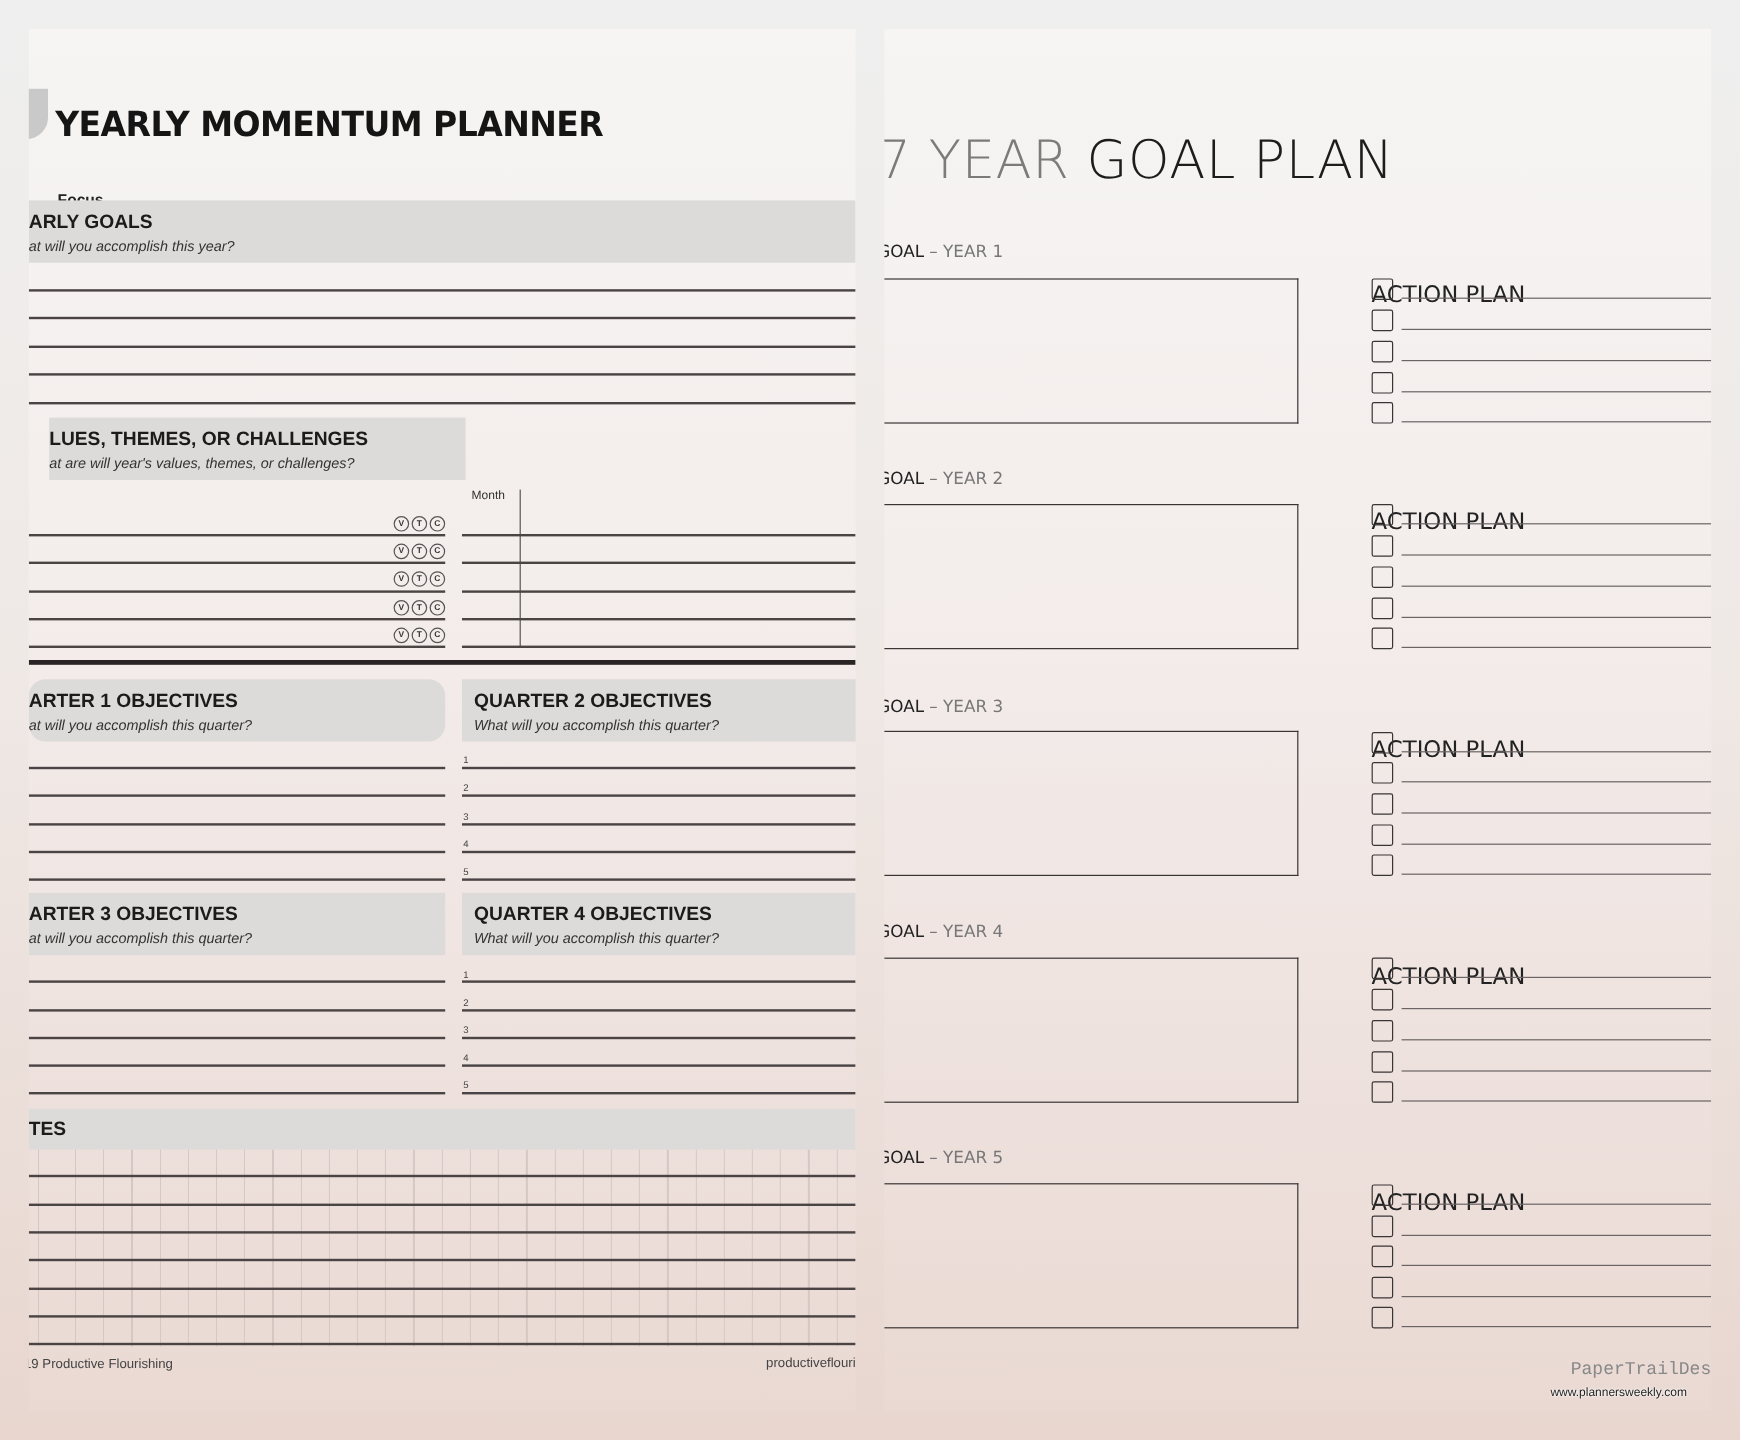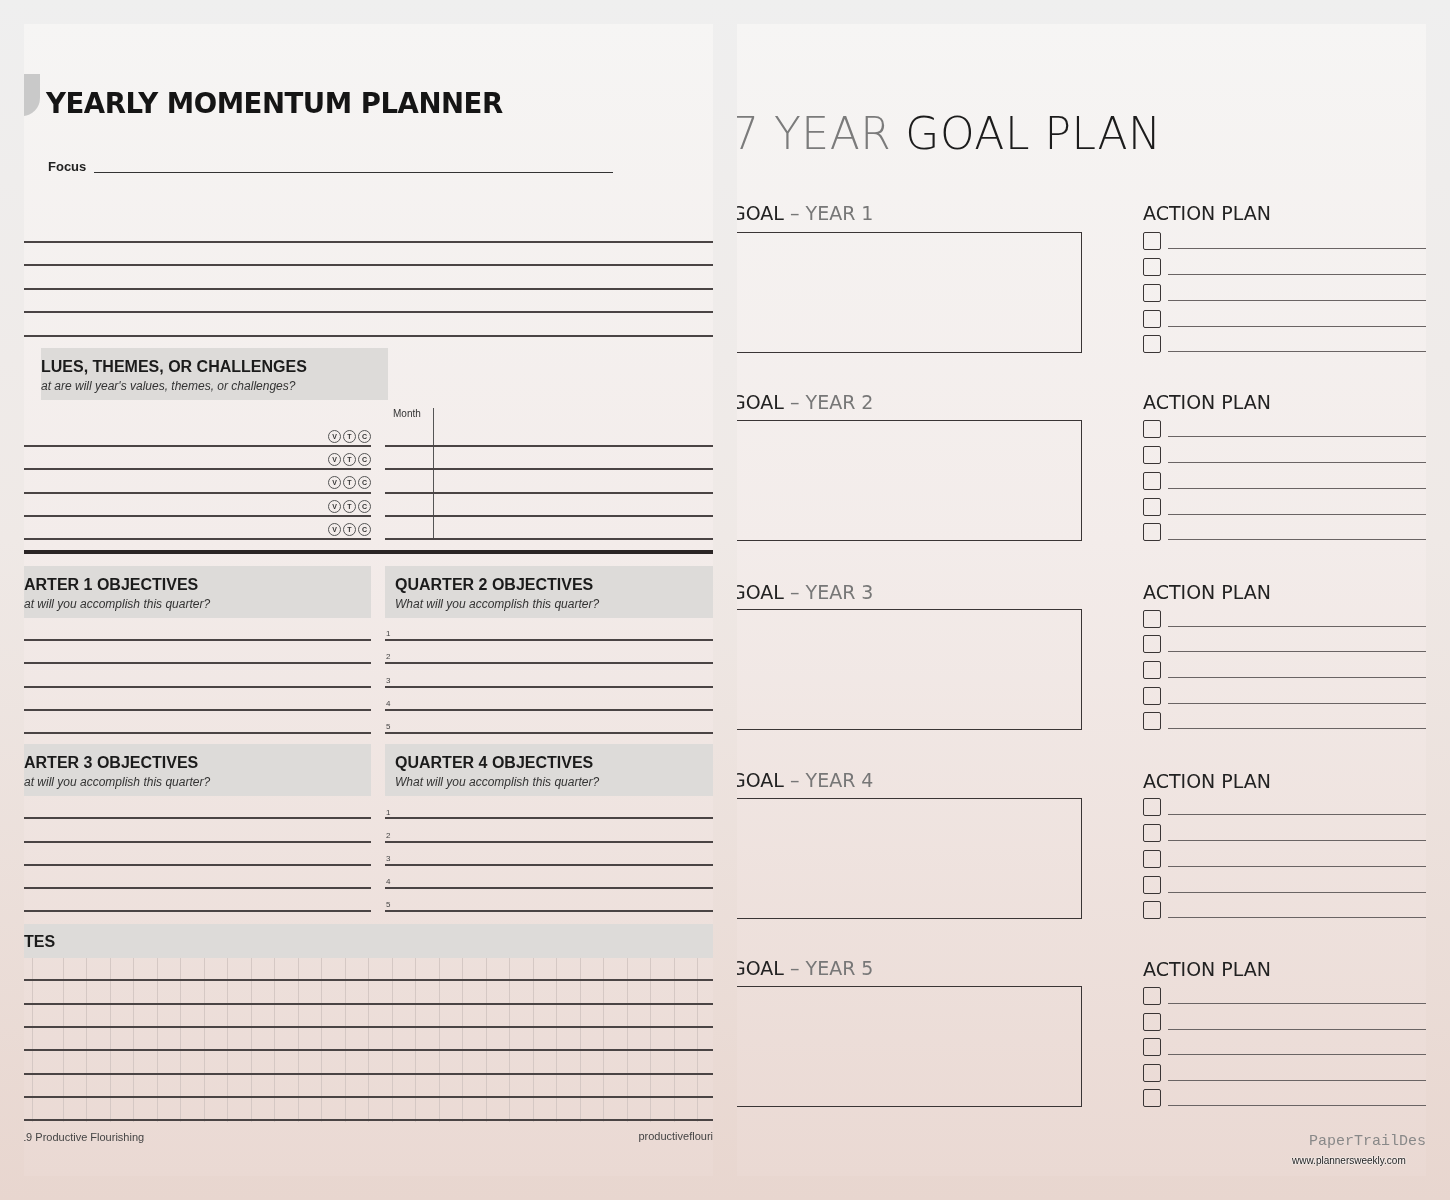--- a/index.html
+++ b/index.html
@@ -61,42 +61,46 @@
       background-image: repeating-linear-gradient(90deg, transparent 0 22.5px, #d5c8c4 22.5px 23.5px);
       background-position:16px 0;
     }
     .lp-footer-left { position:absolute; left:-4px; top:1107px; font-size:11px; color:#444; white-space:nowrap; }
     .lp-footer-right { position:absolute; right:0; top:1106px; font-size:11px; color:#444; white-space:nowrap; }
 
     
     .rp-title { position:absolute; left:-6px; top:84px; font-size:44px; white-space:nowrap; letter-spacing:0.5px; font-family:"DejaVu Sans", sans-serif; font-weight:200; }
     .rp-title .light { color:#7b7b7b; }
     .rp-title .dark { color:#1c1c1c; margin-left:14px; }
-    .goal-head { position:absolute; left:-6px; font-size:19px; color:#222; white-space:nowrap; font-family:"DejaVu Sans", sans-serif; }
+    .goal-head { position:absolute; left:-6px; font-size:14px; color:#222; white-space:nowrap; font-family:"DejaVu Sans", sans-serif; }
     .goal-head .yr { color:#777; }
     .goal-box { position:absolute; left:-4px; width:348px; height:119px; border:1.5px solid #3a3535; border-left:none; }
-    .ap-head { position:absolute; left:406px; font-size:19px; color:#222; white-space:nowrap; font-family:"DejaVu Sans", sans-serif; }
+    .ap-head { position:absolute; left:406px; font-size:19px; color:#222; white-space:nowrap; font-family:"DejaVu Sans", sans-serif;margin-top:33px; }
     .ap-row { position:absolute; left:406px; width:283px; height:20px; }
     .ap-row .cb { position:absolute; left:0; top:0; width:16px; height:16px; border:1.5px solid #3a3535; border-radius:2px; }
     .ap-row .line { position:absolute; left:25px; right:0; top:16px; border-top:1.5px solid #6a6464; }
     .rp-brand { position:absolute; right:0; top:1109px; font-size:15px; color:#888; white-space:nowrap; font-family:Liberation Mono, monospace; }
     .watermark {
       position:absolute; left:1292px; top:1155px; font-size:10px; color:#222; white-space:nowrap;
       text-shadow: 0 0 2px #fff, 0 0 2px #fff;
     }
   </style>
 </head>
 <body>
 
 <div id="left-page" class="page">
   <div class="lp-logo"></div>
   <div class="lp-title">YEARLY MOMENTUM PLANNER</div>
   <div class="lp-focus-label">Focus</div>
   <div class="lp-focus-line"></div>
 
+  <div class="sec-head" style="left:0; top:143px; width:689px; height:52px;">
+    <div class="h">ARLY GOALS</div>
+    <div class="s">at will you accomplish this year?</div>
+  </div>
   <div class="lines" style="left:0; top:0; width:689px;">
     <div class="ln" style="top:217px;"></div>
     <div class="ln" style="top:240px;"></div>
     <div class="ln" style="top:264px;"></div>
     <div class="ln" style="top:287px;"></div>
     <div class="ln" style="top:311px;"></div>
   </div>
 
   <div class="sec-head" style="left:0; top:324px; width:347px; height:52px;margin-left:17px;">
     <div class="h">LUES, THEMES, OR CHALLENGES</div>
@@ -140,21 +144,21 @@
   <div class="lines" style="left:361px; top:0; width:328px;">
     <div class="ln" style="top:421px;"></div>
     <div class="ln" style="top:444px;"></div>
     <div class="ln" style="top:468px;"></div>
     <div class="ln" style="top:491px;"></div>
     <div class="ln" style="top:514px;"></div>
   </div>
 
   <div class="thick-divider" style="left:0; top:526px; width:689px;"></div>
 
-  <div class="sec-head" style="left:0; top:542px; width:347px; height:52px;">
+  <div class="sec-head" style="left:0; top:542px; width:347px; height:52px;border-radius:14px;">
     <div class="h">ARTER 1 OBJECTIVES</div>
     <div class="s">at will you accomplish this quarter?</div>
   </div>
   <div class="lines" style="left:0; top:0; width:347px;">
     <div class="ln" style="top:615px;"></div>
     <div class="ln" style="top:638px;"></div>
     <div class="ln" style="top:662px;"></div>
     <div class="ln" style="top:685px;"></div>
     <div class="ln" style="top:708px;"></div>
   </div>

